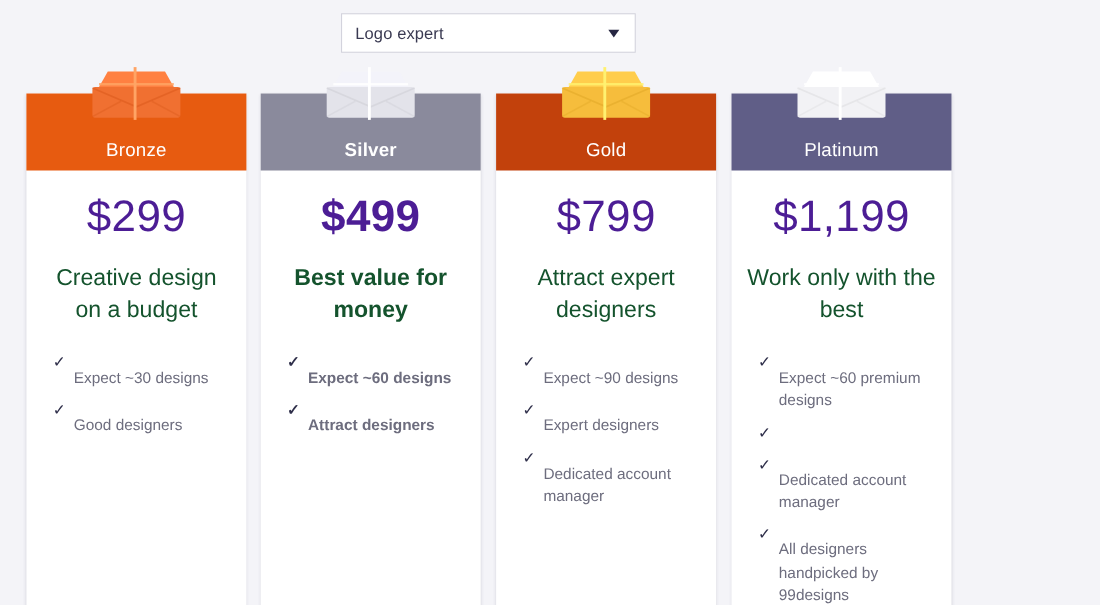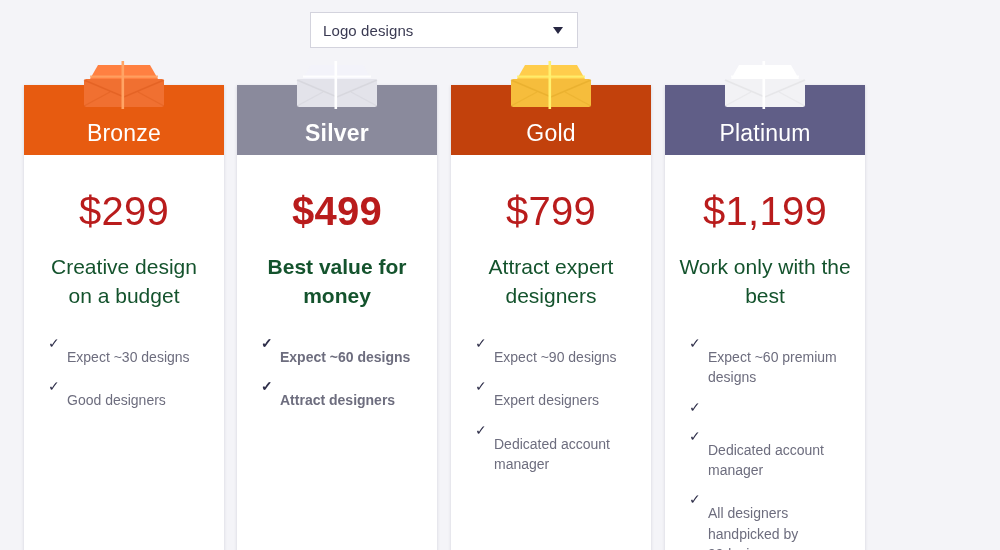--- a/index.html
+++ b/index.html
@@ -84,35 +84,35 @@
   .header {
     position: relative;
     height: 70px;
     display: flex;
     align-items: flex-end;
     justify-content: center;
     padding-bottom: 8px;
     z-index: 2;
   }
   .plan-name {
-    font-size: 23px;
+    font-size: 17px;
     color: #ffffff;
     letter-spacing: .2px;
     position: relative;
     z-index: 4;
     text-align: right;
   }
 
   .body { padding: 0 10px; }
 
   .price {
     text-align: center;
     font-size: 40px;
-    color: #b91c1c;
-    margin-top: 36px;
+    color: #4c1d95;
+    margin-top: 22px;
     letter-spacing: .3px;
     line-height: 1;
   }
 
   .tagline {
     text-align: center;
     font-size: 21px;
     color: #14532d;
     line-height: 1.38;
     margin-top: 22px;
@@ -140,21 +140,21 @@
     font-size: 14px;
     line-height: 1.45;
   }
   .ftext { flex: 1; margin-top: 14px; }
 </style>
 </head>
 <body>
 
 <div class="select-wrap">
   <div class="select-box">
-    <span class="select-value">Logo designs</span>
+    <span class="select-value">Logo expert</span>
     <span class="caret"></span>
   </div>
 </div>
 
 <div class="cards">
     <div class="card card-1">
     <div class="pkg">
   <svg viewBox="0 0 96 56" width="96" height="56" xmlns="http://www.w3.org/2000/svg">
 
     <path d="M14 22 L22 8 L74 8 L82 22 Z" fill="#ff8041"></path>

